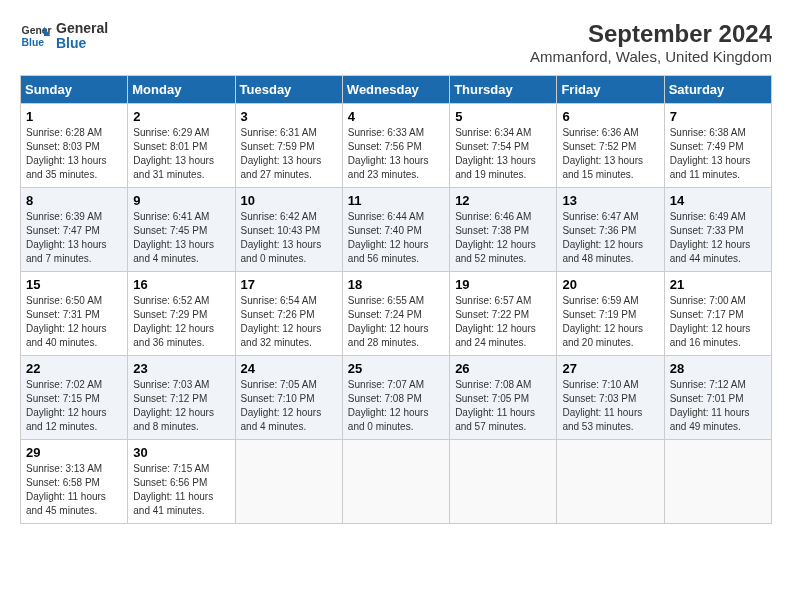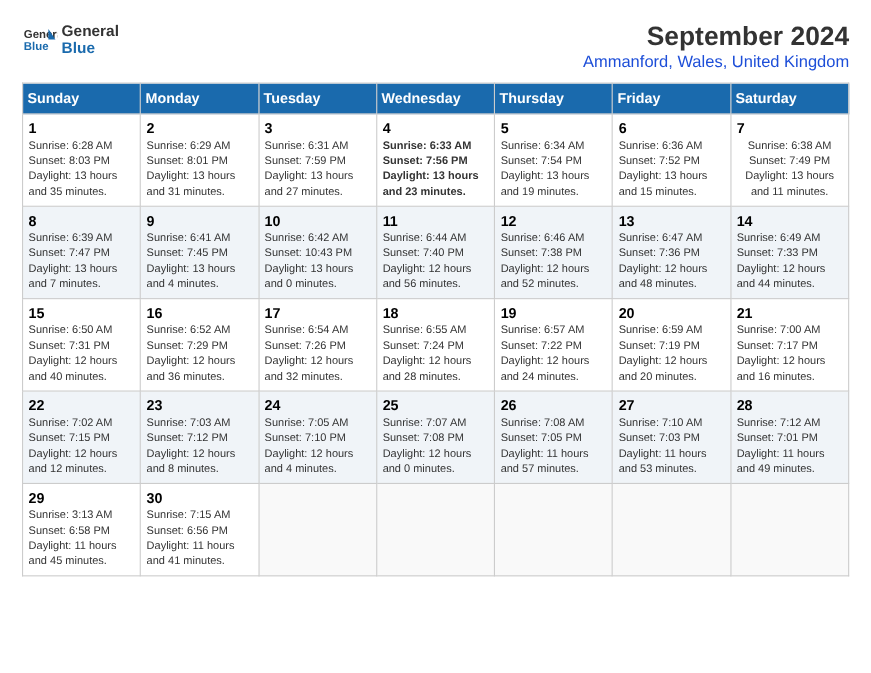--- a/index.html
+++ b/index.html
@@ -37,21 +37,21 @@
     .title-block {
       text-align: right;
     }
     .month-title {
       font-size: 24px;
       font-weight: bold;
       color: #333;
     }
     .subtitle {
       font-size: 15px;
-      color: #1d4ed8;
+      color: #404040;
     }
     .calendar {
       width: 100%;
       border-collapse: collapse;
       font-size: 11px;
     }
     .calendar th {
       background-color: #1a6aad;
       color: #fff;
       padding: 6px 4px;
@@ -137,42 +137,42 @@
         </td>
         <td>
           <span class="day-num">3</span>
           <div class="day-info" style="white-space: pre-line;">Sunrise: 6:31 AM
 Sunset: 7:59 PM
 Daylight: 13 hours
 and 27 minutes.</div>
         </td>
         <td>
           <span class="day-num">4</span>
-          <div class="day-info" style="white-space: pre-line; font-weight: bold;">Sunrise: 6:33 AM
+          <div class="day-info" style="white-space: pre-line;">Sunrise: 6:33 AM
 Sunset: 7:56 PM
 Daylight: 13 hours
 and 23 minutes.</div>
         </td>
         <td>
           <span class="day-num">5</span>
           <div class="day-info" style="white-space: pre-line;">Sunrise: 6:34 AM
 Sunset: 7:54 PM
 Daylight: 13 hours
 and 19 minutes.</div>
         </td>
         <td>
           <span class="day-num">6</span>
           <div class="day-info" style="white-space: pre-line;">Sunrise: 6:36 AM
 Sunset: 7:52 PM
 Daylight: 13 hours
 and 15 minutes.</div>
         </td>
         <td>
           <span class="day-num">7</span>
-          <div class="day-info" style="white-space: pre-line; text-align: center;">Sunrise: 6:38 AM
+          <div class="day-info" style="white-space: pre-line;">Sunrise: 6:38 AM
 Sunset: 7:49 PM
 Daylight: 13 hours
 and 11 minutes.</div>
         </td>
       </tr>
       <tr>
         <td>
           <span class="day-num">8</span>
           <div class="day-info" style="white-space: pre-line;">Sunrise: 6:39 AM
 Sunset: 7:47 PM

